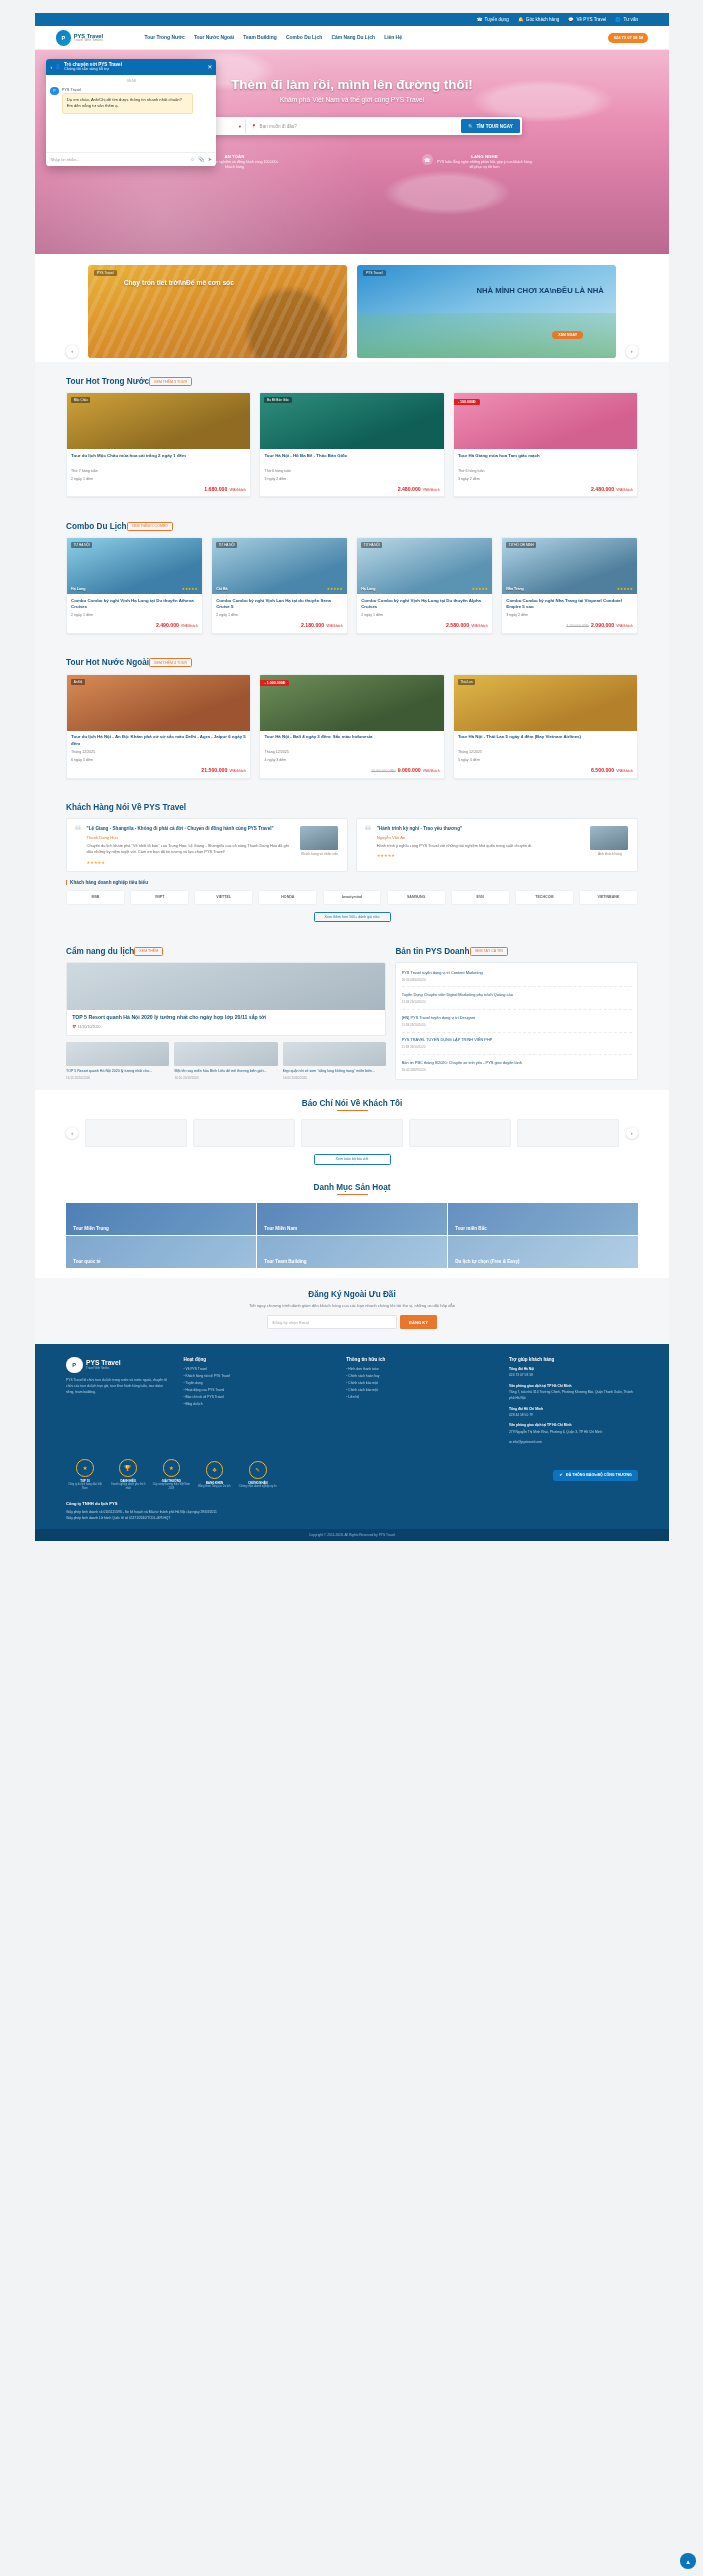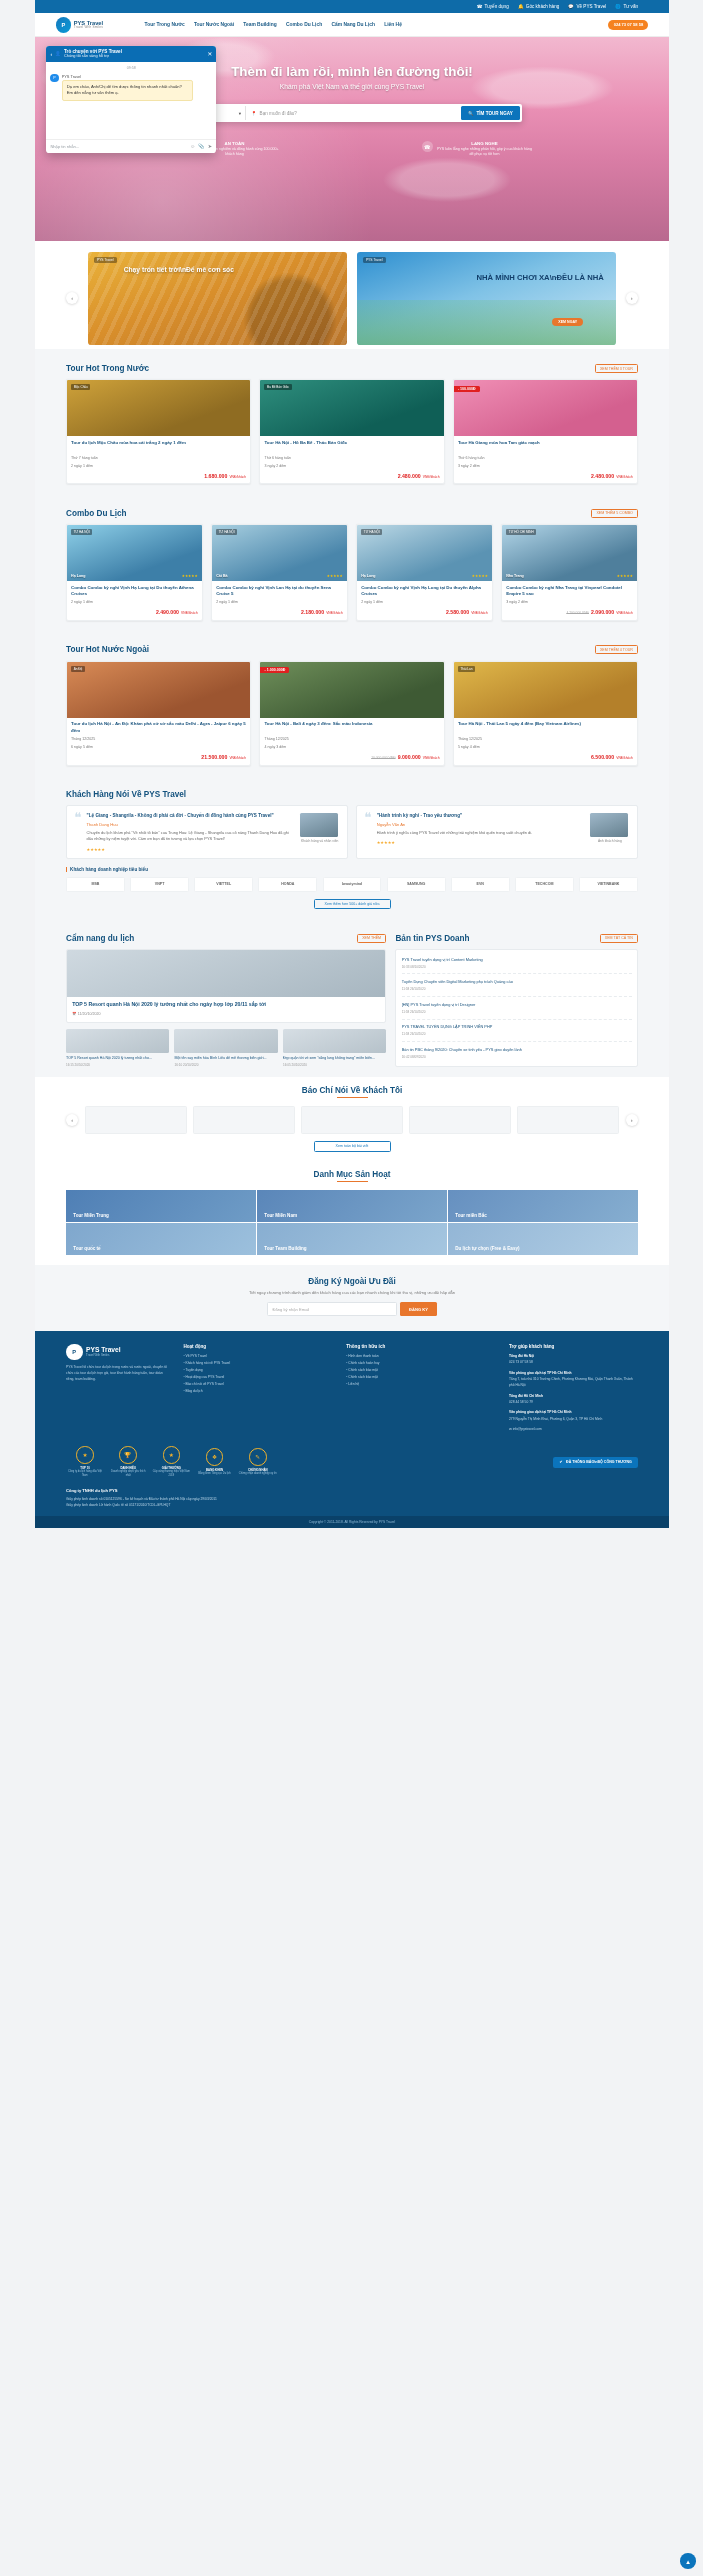--- a/index.html
+++ b/index.html
@@ -4,21 +4,21 @@
 <title>PYS Travel</title>
 <style>
   * { box-sizing: border-box; margin:0; padding:0; }
   body {
     font-family: "Liberation Sans", sans-serif;
     background:#f2f3f5;
     color:#333;
     font-size:5.7px;
     width:704px;
   }
-  .page { width:634px; margin:0 auto; background:#fff; }
+  .page { width:634px; margin:13px auto; background:#fff; }
 
   
   .topbar {
     background:#0e6ba8;
     height:13.4px;
     display:flex;
     align-items:center;
     justify-content:flex-end;
     padding:0 31px;
     gap:9.3px;
@@ -152,21 +152,21 @@
   }
   .chat-foot {
     border-top:0.5px solid #eee; padding:3.1px 4.1px; display:flex; align-items:center; gap:3.1px;
   }
   .chat-foot .ph { flex:1; font-size:4.1px; color:#9aa0a6; }
   .chat-foot .ic { font-size:5.2px; color:#8a8f94; }
 
   
   .banner-row {
     display:flex; gap:9.3px; padding:10.3px 31px 4.1px;
-    align-items:center; justify-content:center; background:#fff;
+    align-items:flex-end; justify-content:center; background:#fff;
   }
   .arrow-btn {
     width:12.4px;height:12.4px;border-radius:50%;background:#fff;
     box-shadow:0 0.5px 2.6px rgba(0,0,0,.2); color:#666;
     display:flex;align-items:center;justify-content:center;font-size:5.7px;flex:none;
   }
   .banner {
     width:292px; height:93px; border-radius:3.1px; overflow:hidden; position:relative;
   }
   .banner.b1 {
@@ -197,21 +197,21 @@
   }
   .banner .pill {
     position:absolute; left:6.2px; top:5.2px; background:rgba(0,0,0,.35);
     color:#fff; font-size:3.3px; padding:1px 3.1px; border-radius:1.5px; z-index:4;
   }
 
   
   .section { padding:0 31px 9.3px; background:#fff; }
   .section.alt { background:#f4f6f8; padding-top:7.2px; }
   .sec-head {
-    display:flex; align-items:center; justify-content:space-between;
+    display:flex; align-items:center; justify-content:flex-start;
     padding:8.2px 0 6.2px;
   }
   .sec-title { font-size:8.2px; color:#13527e; font-weight:bold; }
   .sec-more {
     border:0.5px solid #e8762c; color:#e8762c; font-size:3.6px;
     padding:1.5px 4.1px; border-radius:1.5px; white-space:nowrap;
   }
 
   .cards { display:flex; gap:8.2px; }
   .card {

